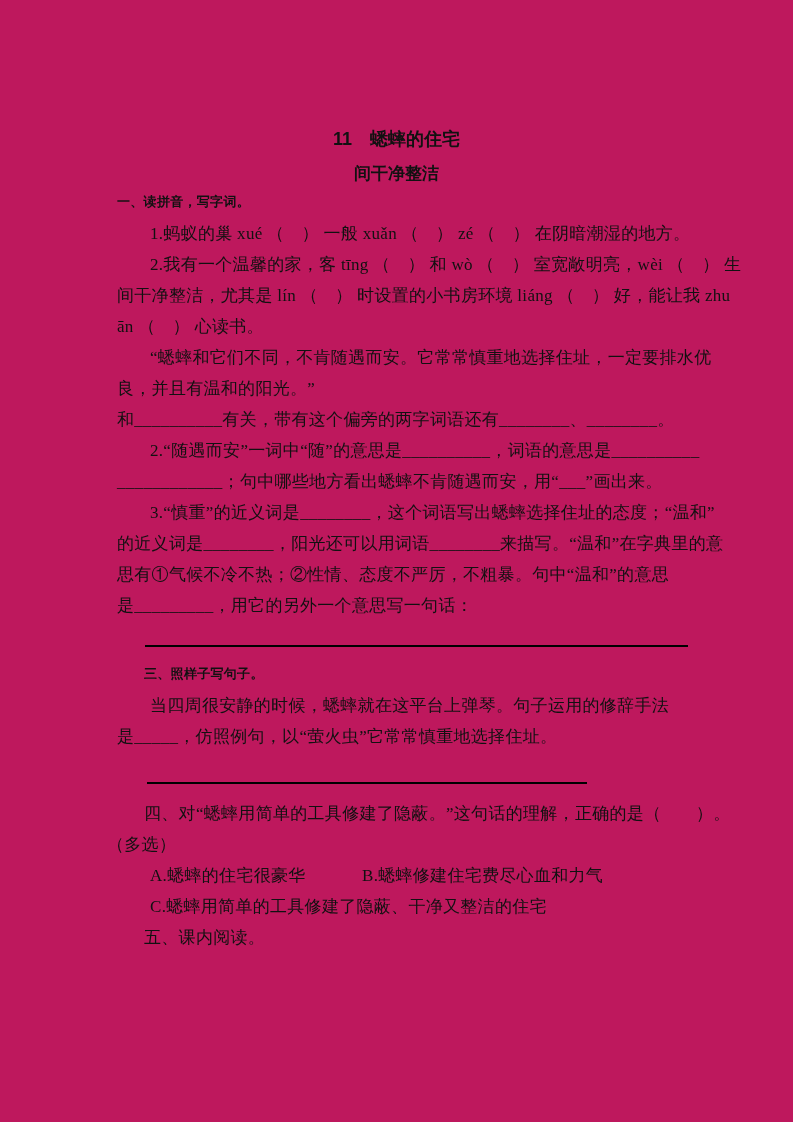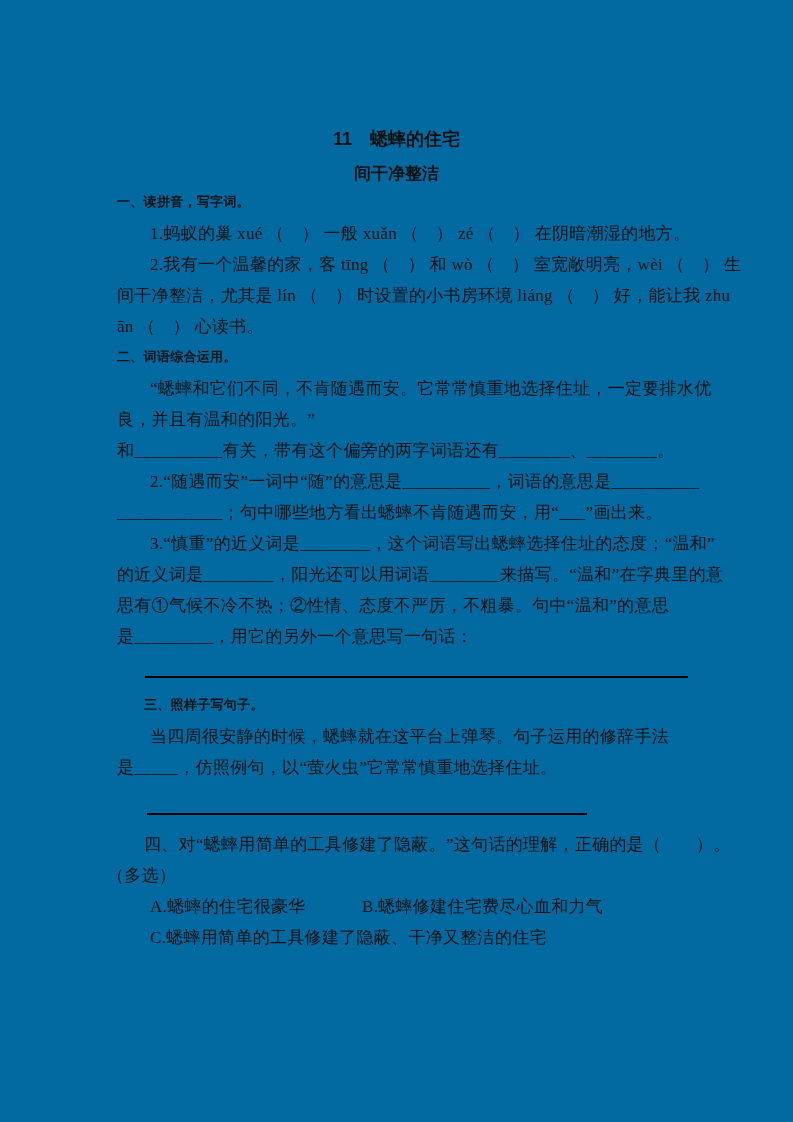--- a/index.html
+++ b/index.html
@@ -1,19 +1,19 @@
 <!DOCTYPE html>
 <html><head>
 <meta charset="utf-8">
 <style>
   html,body{margin:0;padding:0;background:#ffffff;}
   .page{
     position:relative;
     width:793px;height:1122px;
-    background:#0369a1;
+    background:#be185d;
     color:#111111;
     font-family:"Liberation Serif","DejaVu Serif",serif;
     font-size:17px;
     box-sizing:border-box;
     padding-top:126px;
     overflow:hidden;
   }
   .title{
     text-align:center;
     font-family:"Liberation Sans","DejaVu Sans",sans-serif;
@@ -64,21 +64,20 @@
   <div class="subtitle">间干净整洁</div>
 
   <div class="content">
 
     <div class="line h">一、读拼音，写字词。</div>
     <div class="line ind">1.蚂蚁的巢 xué （　） 一般 xuǎn （　） zé （　） 在阴暗潮湿的地方。</div>
     <div class="line ind">2.我有一个温馨的家，客 tīng （　） 和 wò （　） 室宽敞明亮，wèi （　） 生</div>
     <div class="line">间干净整洁，尤其是 lín （　） 时设置的小书房环境 liáng （　） 好，能让我 zhu</div>
     <div class="line">ān （　） 心读书。</div>
 
-    <div class="line h">二、词语综合运用。</div>
     <div class="line ind">“蟋蟀和它们不同，不肯随遇而安。它常常慎重地选择住址，一定要排水优</div>
     <div class="line">良，并且有温和的阳光。”</div>
     <div class="line">和__________有关，带有这个偏旁的两字词语还有________、________。</div>
     <div class="line ind">2.“随遇而安”一词中“随”的意思是__________，词语的意思是__________</div>
     <div class="line">____________；句中哪些地方看出蟋蟀不肯随遇而安，用“___”画出来。</div>
     <div class="line ind">3.“慎重”的近义词是________，这个词语写出蟋蟀选择住址的态度；“温和”</div>
     <div class="line">的近义词是________，阳光还可以用词语________来描写。“温和”在字典里的意</div>
     <div class="line">思有①气候不冷不热；②性情、态度不严厉，不粗暴。句中“温和”的意思</div>
     <div class="line">是_________，用它的另外一个意思写一句话：</div>
 
@@ -90,15 +89,16 @@
 
     <div class="rule rule2"></div>
 
     <div class="line ind-h">四、对“蟋蟀用简单的工具修建了隐蔽。”这句话的理解，正确的是（　　）。</div>
     <div class="line outdent">（多选）</div>
     <div class="line ind">
       <span class="optA">A.蟋蟀的住宅很豪华</span><span>B.蟋蟀修建住宅费尽心血和力气</span>
     </div>
     <div class="line ind">C.蟋蟀用简单的工具修建了隐蔽、干净又整洁的住宅</div>
 
+    <div class="line ind-h">五、课内阅读。</div>
 
   </div>
 </div>
 
 </body></html>

